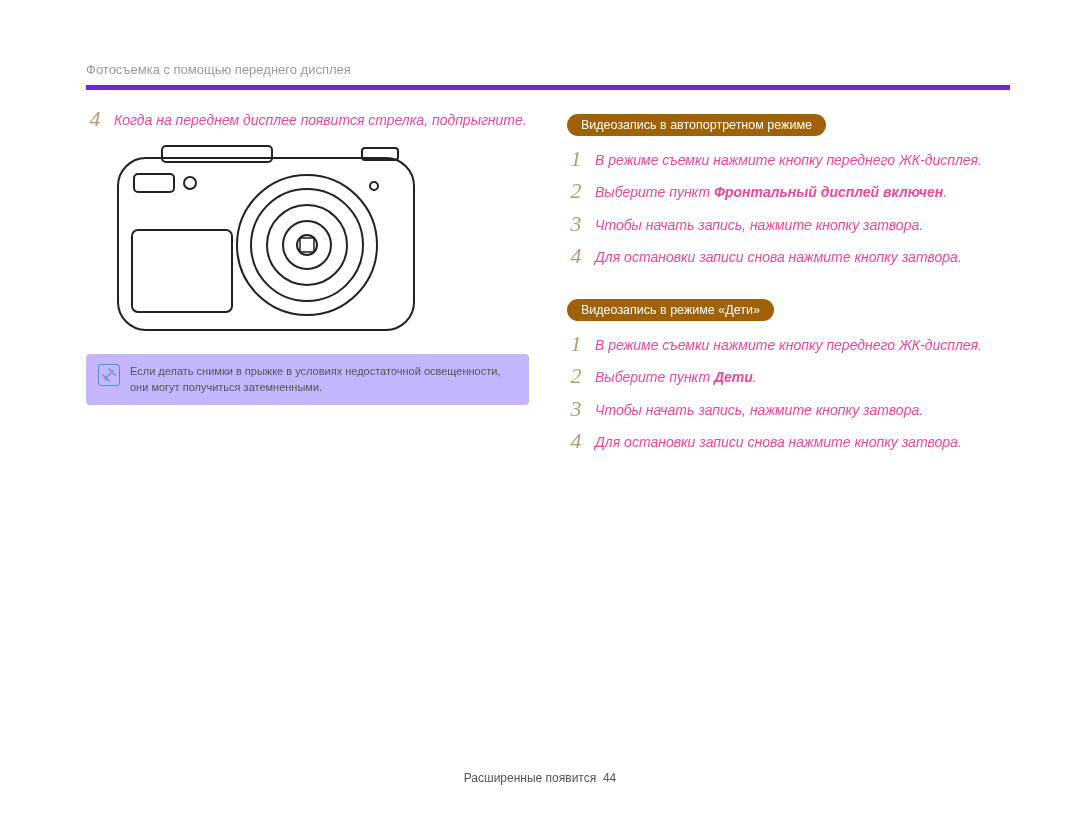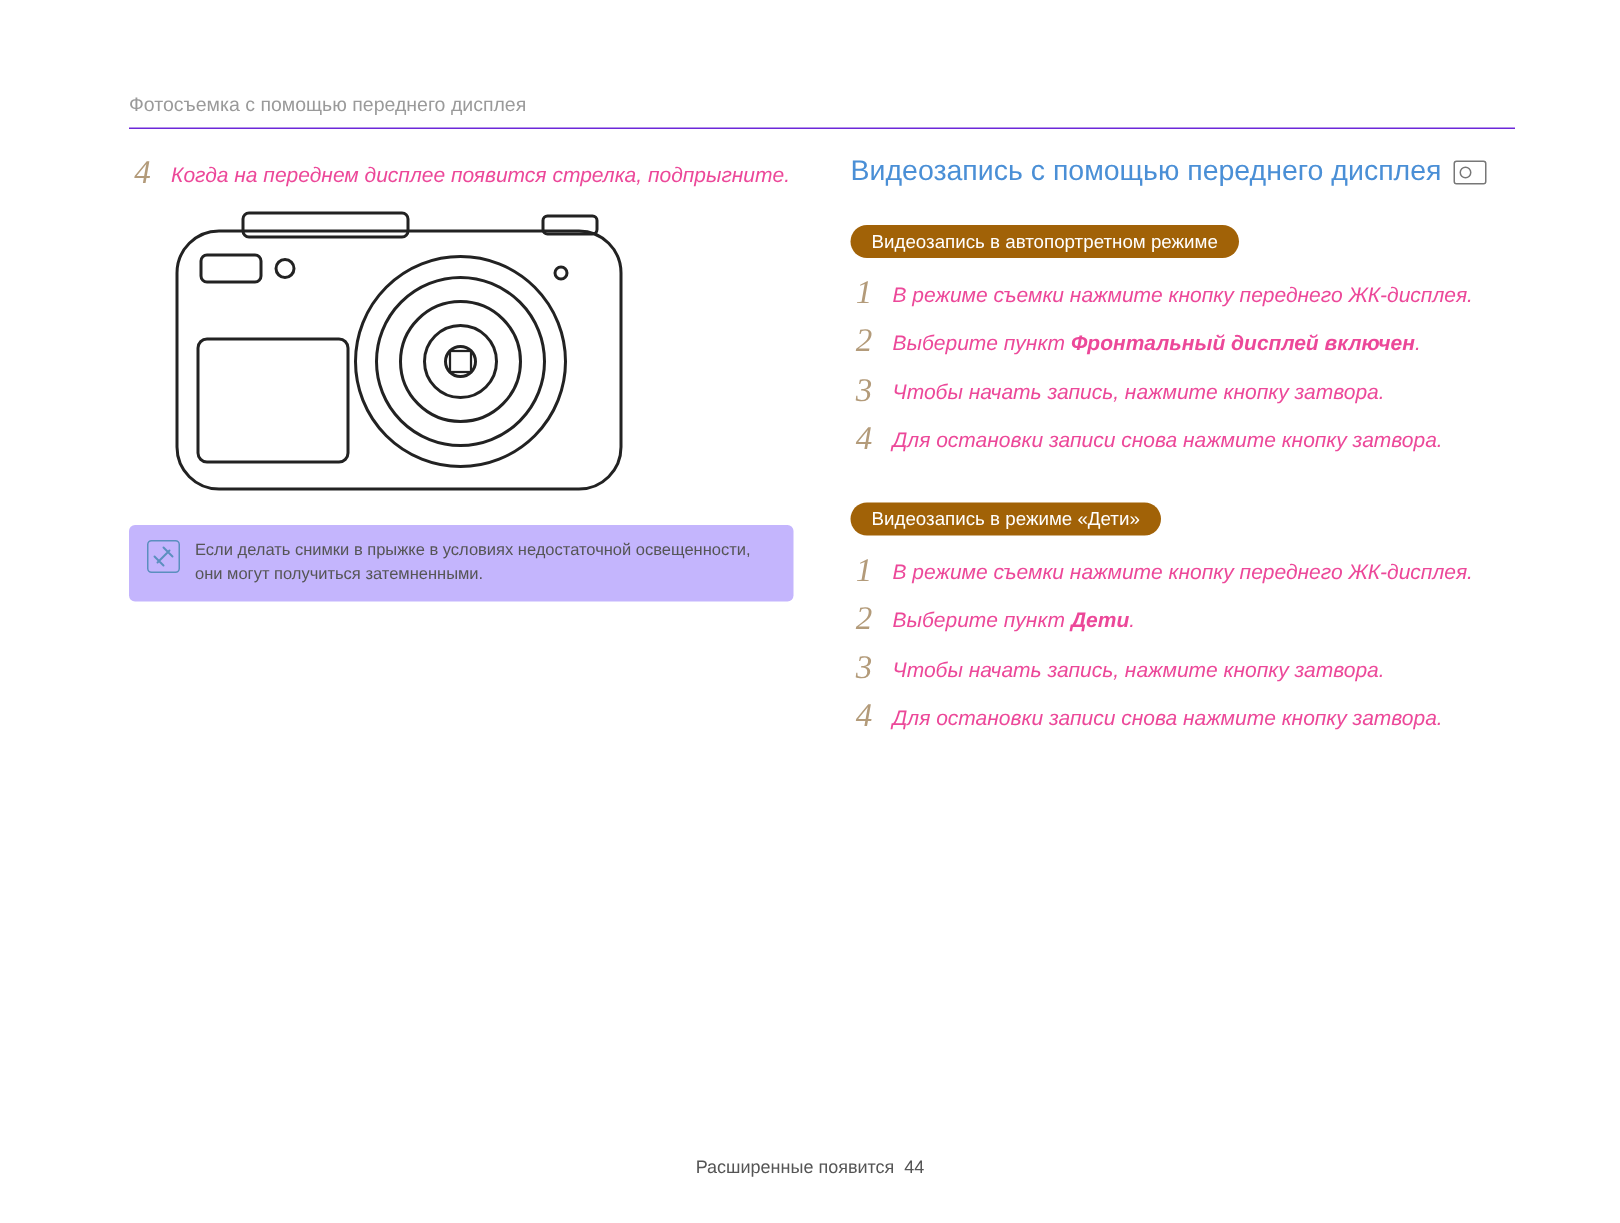--- a/index.html
+++ b/index.html
@@ -1,17 +1,17 @@
 <!DOCTYPE html>
 <html><head>
 <meta charset="utf-8">
 <style>
   html,body{margin:0;padding:0;background:#fff;font-family:Arial,Helvetica,sans-serif;color:#222;}
   .page{width:1080px;height:815px;position:relative;box-sizing:border-box;padding:62px 70px 40px 86px;}
-  .breadcrumb{font-size:13px;color:#9a9a9a;border-bottom:1px solid #6d28d9;padding-bottom:8px;margin-bottom:18px;}
+  .breadcrumb{font-size:13px;color:#9a9a9a;border-bottom:5px solid #6d28d9;padding-bottom:8px;margin-bottom:18px;}
   .cols{display:flex;gap:38px;}
   .col{flex:1;min-width:0;}
   .step{display:flex;gap:10px;margin-bottom:10px;}
   .num{font-style:italic;font-family:Georgia,"Times New Roman",serif;font-size:22px;color:#b39b7a;line-height:1;min-width:18px;text-align:center;}
   .step .txt{font-size:14px;line-height:1.45;color:#ec4899;padding-top:2px;font-style:italic;}
   .bullet{display:flex;gap:8px;font-size:12.5px;color:#444;margin:2px 0 12px 28px;}
   .bullet::before{content:"•";color:#555;}
   .note{display:flex;gap:10px;background:#c4b5fd;border-radius:4px;padding:10px 12px;margin-top:14px;align-items:flex-start;}
   .note-icon{width:20px;height:20px;border:1px solid #5b8fbf;border-radius:3px;display:flex;align-items:center;justify-content:center;color:#5b8fbf;font-size:14px;flex:0 0 auto;}
   .note-text{font-size:11px;line-height:1.4;color:#555;}
@@ -66,24 +66,20 @@
         <div class="note-icon">
           <svg width="14" height="14" viewBox="0 0 14 14">
               <path d="M3 11 L11 3 M7 1 L13 7 M1 7 L7 13" stroke="#5b8fbf" stroke-width="1.3" fill="none" stroke-linecap="round"></path>
             </svg>
         </div>
         <div class="note-text">Если делать снимки в прыжке в условиях недостаточной освещенности, они могут получиться затемненными.</div>
       </div>
     </div>
 
     <div class="col">
-      <div class="h2">
-        <span>Видеозапись с помощью переднего дисплея</span>
-        <span class="mode-icon"></span>
-      </div>
 
       <div class="pill">Видеозапись в автопортретном режиме</div>
 
       <div class="step">
         <div class="num">1</div>
         <div class="txt">В режиме съемки нажмите кнопку переднего ЖК-дисплея.</div>
       </div>
       <div class="step">
         <div class="num">2</div>
         <div class="txt">

